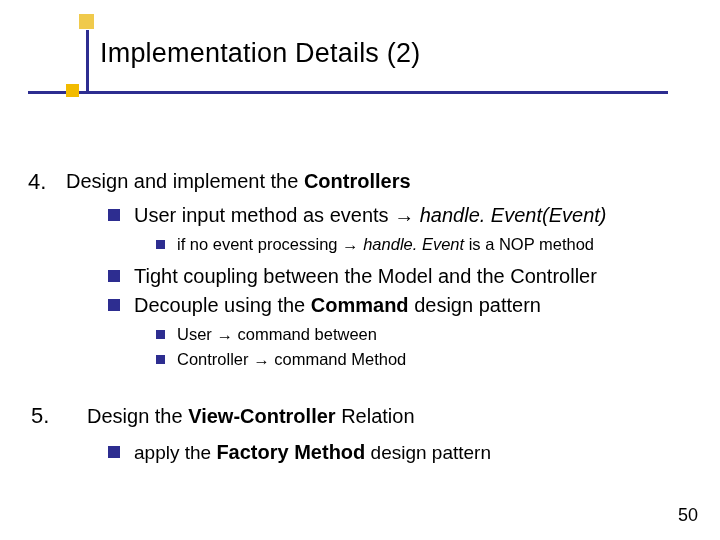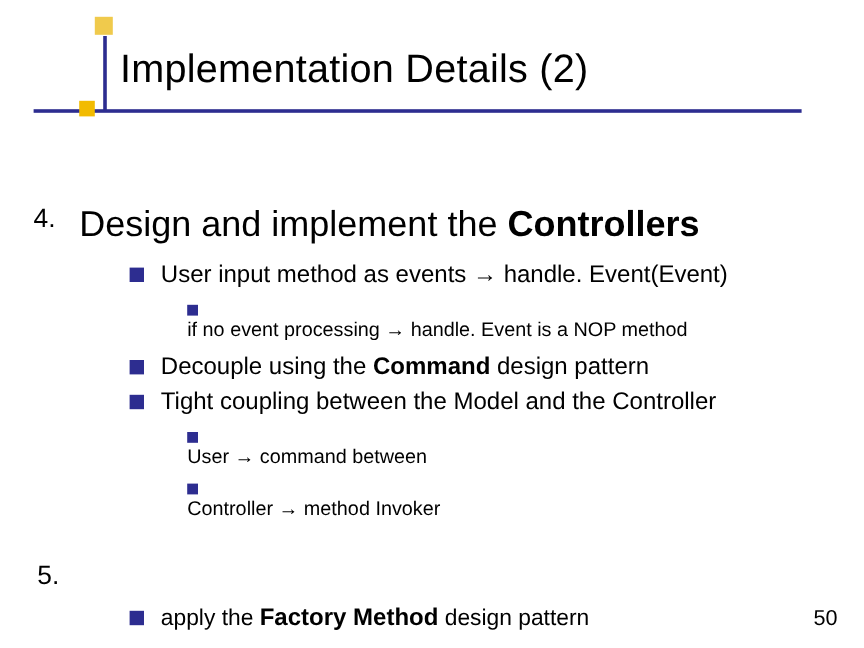--- a/index.html
+++ b/index.html
@@ -18,21 +18,21 @@
     height: 540px;
     position: relative;
     box-sizing: border-box;
   }
   .title-wrap {
     position: absolute;
     top: 38px;
     left: 100px;
   }
   .title {
-    font-size: 33px;
+    font-size: 27px;
     font-weight: 400;
     letter-spacing: 0.2px;
   }
   .corner {
     position: absolute;
     top: 86px;
     left: 28px;
     width: 86px;
     height: 14px;
   }
@@ -72,30 +72,30 @@
 
   .content {
     position: absolute;
     top: 168px;
     left: 28px;
     right: 30px;
   }
 
   .row { display: flex; align-items: flex-start; }
   .num { width: 38px; flex: 0 0 38px; font-size: 22px; text-align: left; padding-top:1px;}
-  .lvl1 { font-size: 30px; line-height: 1.35; }
+  .lvl1 { font-size: 20px; line-height: 1.35; }
   .bold { font-weight: 700; }
 
   .lvl2-wrap { margin-left: 80px; margin-top: 6px; }
   .lvl2 { display: flex; align-items: flex-start; font-size: 20px; line-height: 1.45; margin-bottom: 0px;}
   .sq { width: 12px; height: 12px; background: #2d2d90; flex: 0 0 12px; margin-top: 8px; margin-right: 14px;}
-  .ital { }
+  .ital { font-style: italic; }
 
   .lvl3-wrap { margin-left: 128px; margin-top: 2px; }
-  .lvl3 { display: flex; align-items: flex-start; font-size: 16.5px; line-height: 1.55; flex-direction: column; }
+  .lvl3 { display: flex; align-items: flex-start; font-size: 16.5px; line-height: 1.55; }
   .sq-s { width: 9px; height: 9px; background: #2d2d90; flex: 0 0 9px; margin-top: 8px; margin-right: 12px;}
 
   .arrow { font-family: Arial, sans-serif; }
 
   .block2 { margin-top: 30px; }
   .num2 { width: 56px; flex: 0 0 56px; font-size: 22px; text-align: left; padding-left:3px;}
 
   .pagenum {
     position: absolute;
     bottom: 14px;
@@ -142,47 +142,50 @@
         <div class="sq-s"></div>
         <div>
           <span>if no event processing </span><span class="arrow">→</span><span class="ital"> handle. Event </span><span>is a NOP method</span>
         </div>
       </div>
     </div>
 
     <div class="lvl2-wrap" style="margin-top:4px;">
       <div class="lvl2">
         <div class="sq"></div>
+        <div>Tight coupling between the Model and the Controller</div>
+      </div>
+      <div class="lvl2">
+        <div class="sq"></div>
         <div>
           <span>Decouple using the </span><span class="bold">Command</span><span> design pattern</span>
         </div>
-      </div>
-      <div class="lvl2">
-        <div class="sq"></div>
-        <div>Tight coupling between the Model and the Controller</div>
       </div>
     </div>
 
     <div class="lvl3-wrap" style="margin-top:2px;">
       <div class="lvl3">
         <div class="sq-s"></div>
         <div>
           <span>User </span><span class="arrow">→</span><span> command between</span>
         </div>
       </div>
       <div class="lvl3">
         <div class="sq-s"></div>
         <div>
-          <span>Controller </span><span class="arrow">→</span><span> method Invoker</span>
+          <span>Controller </span><span class="arrow">→</span><span> command Method</span>
         </div>
       </div>
     </div>
 
     <div class="row block2">
       <div class="num2">5.</div>
+      <div class="lvl1">
+        <span>Design the </span><span class="bold">View-Controller</span><span> Relation</span>
+      </div>
     </div>
 
     <div class="lvl2-wrap" style="margin-top:8px;">
       <div class="lvl2">
         <div class="sq"></div>
         <div style="font-size:19px;">
           <span>apply the </span><span class="bold" style="font-size:20px;">Factory Method</span><span> design pattern</span>
         </div>
       </div>
     </div>

